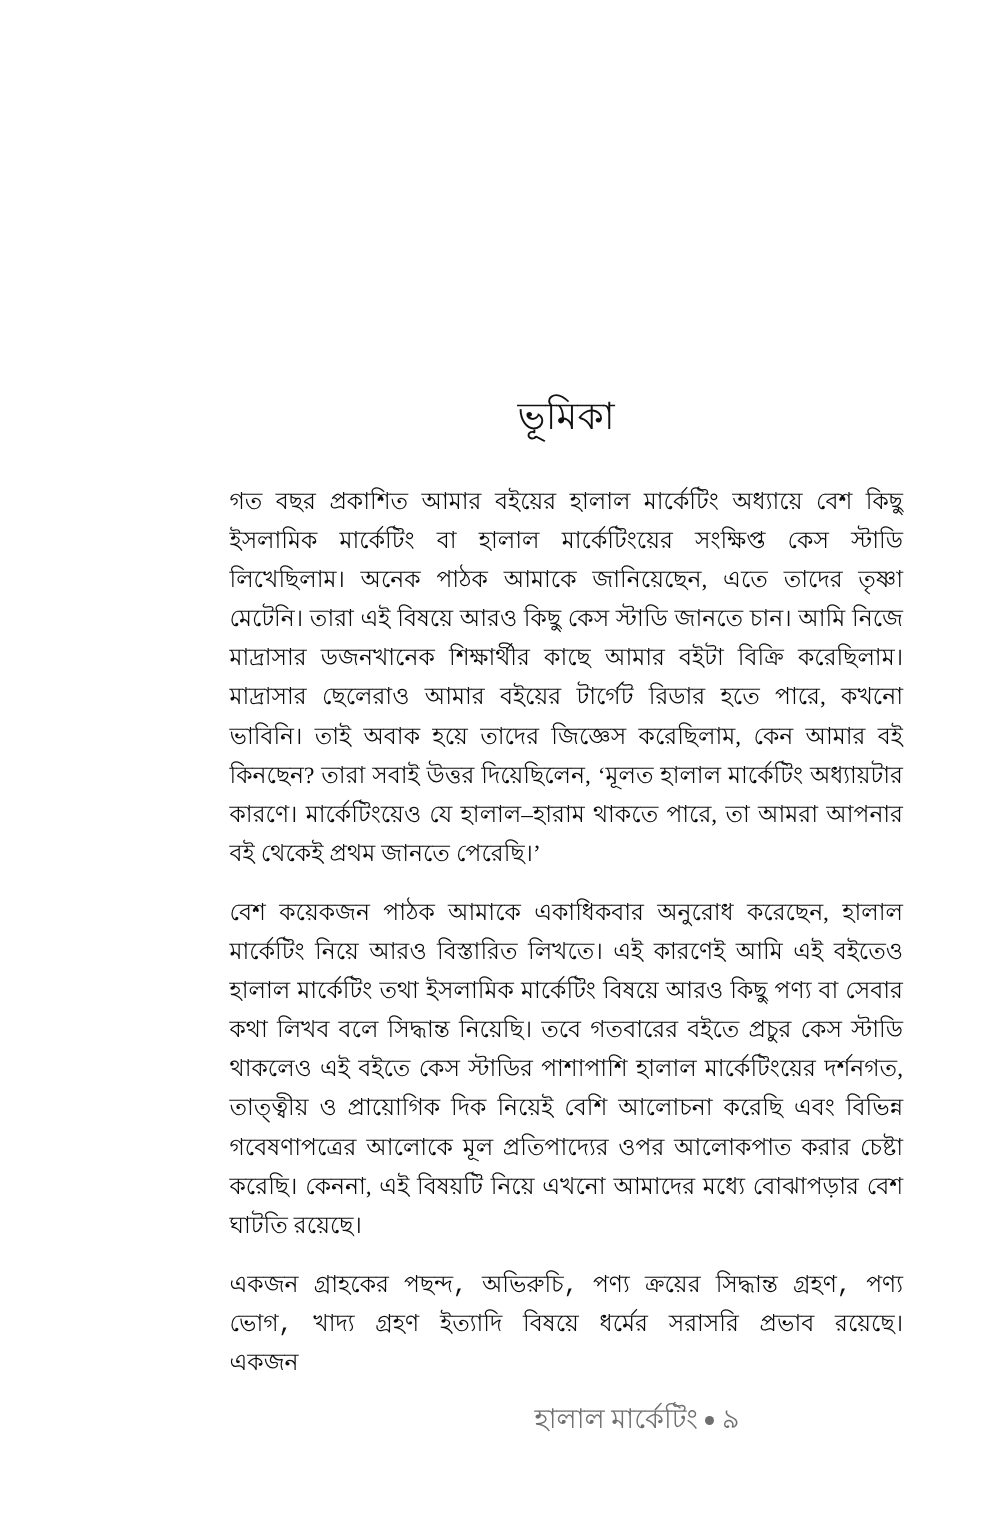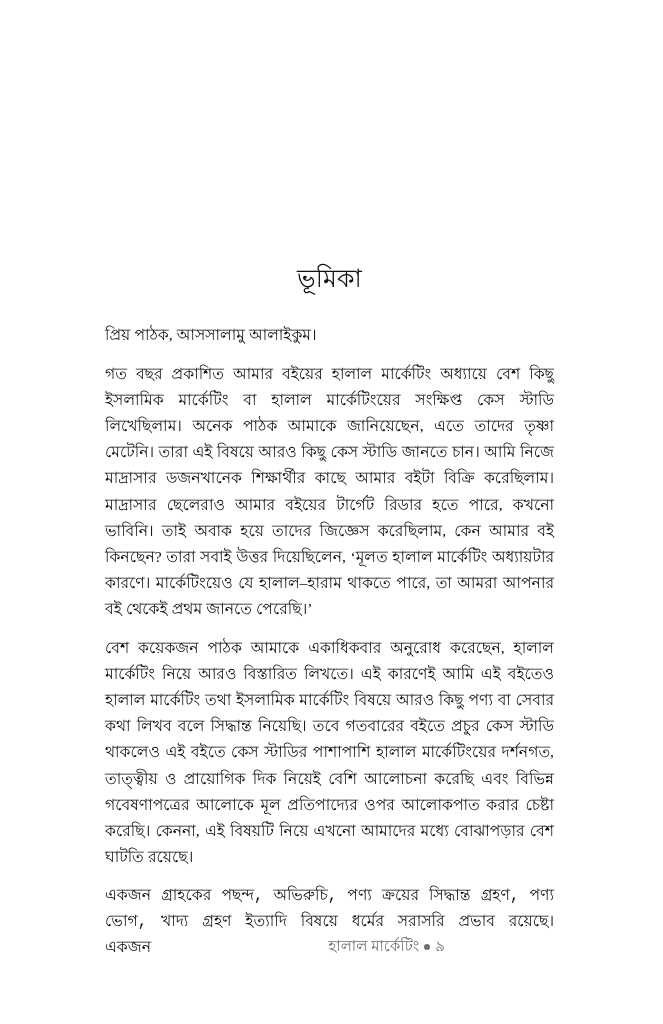--- a/index.html
+++ b/index.html
@@ -16,20 +16,21 @@
     color: #000000;
     -webkit-font-smoothing: antialiased;
   }
 
   .page {
     position: relative;
     width: 555px;
     height: 1024px;
     box-sizing: border-box;
     background: #ffffff;
+    margin-left: 48px;
   }
 
   
   .text-column {
     position: absolute;
     left: 105px;
     top: 262px;
     width: 449px;
   }
 
@@ -57,21 +58,21 @@
     margin-bottom: 0;
     font-family: Liberation Mono, monospace;
   }
 
   .footer {
     position: absolute;
     left: 105px;
     right: 110px;
     top: 936px;
     text-align: right;
-    font-size: 15px;
+    font-size: 18px;
     line-height: 20px;
     color: #6f6f6f;
     white-space: nowrap;
   }
 
   .footer .dot {
     display: inline-block;
     width: 6px;
     height: 6px;
     border-radius: 50%;
@@ -82,21 +83,20 @@
 </style>
 </head>
 <body>
 
 <div class="page">
 
   <div class="text-column">
 
     <h1 class="chapter-title">ভূমিকা</h1>
 
-    <p class="para">প্রিয় পাঠক, আসসালামু আলাইকুম।</p>
 
     <p class="para">গত বছর প্রকাশিত আমার বইয়ের হালাল মার্কেটিং অধ্যায়ে বেশ কিছু ইসলামিক মার্কেটিং বা হালাল মার্কেটিংয়ের সংক্ষিপ্ত কেস স্টাডি লিখেছিলাম। অনেক পাঠক আমাকে জানিয়েছেন, এতে তাদের তৃষ্ণা মেটেনি। তারা এই বিষয়ে আরও কিছু কেস স্টাডি জানতে চান। আমি নিজে মাদ্রাসার ডজনখানেক শিক্ষার্থীর কাছে আমার বইটা বিক্রি করেছিলাম। মাদ্রাসার ছেলেরাও আমার বইয়ের টার্গেট রিডার হতে পারে, কখনো ভাবিনি। তাই অবাক হয়ে তাদের জিজ্ঞেস করেছিলাম, কেন আমার বই কিনছেন? তারা সবাই উত্তর দিয়েছিলেন, ‘মূলত হালাল মার্কেটিং অধ্যায়টার কারণে। মার্কেটিংয়েও যে হালাল–হারাম থাকতে পারে, তা আমরা আপনার বই থেকেই প্রথম জানতে পেরেছি।’</p>
 
     <p class="para">বেশ কয়েকজন পাঠক আমাকে একাধিকবার অনুরোধ করেছেন, হালাল মার্কেটিং নিয়ে আরও বিস্তারিত লিখতে। এই কারণেই আমি এই বইতেও হালাল মার্কেটিং তথা ইসলামিক মার্কেটিং বিষয়ে আরও কিছু পণ্য বা সেবার কথা লিখব বলে সিদ্ধান্ত নিয়েছি। তবে গতবারের বইতে প্রচুর কেস স্টাডি থাকলেও এই বইতে কেস স্টাডির পাশাপাশি হালাল মার্কেটিংয়ের দর্শনগত, তাত্ত্বীয় ও প্রায়োগিক দিক নিয়েই বেশি আলোচনা করেছি এবং বিভিন্ন গবেষণাপত্রের আলোকে মূল প্রতিপাদ্যের ওপর আলোকপাত করার চেষ্টা করেছি। কেননা, এই বিষয়টি নিয়ে এখনো আমাদের মধ্যে বোঝাপড়ার বেশ ঘাটতি রয়েছে।</p>
 
     <p class="para">একজন গ্রাহকের পছন্দ, অভিরুচি, পণ্য ক্রয়ের সিদ্ধান্ত গ্রহণ, পণ্য ভোগ, খাদ্য গ্রহণ ইত্যাদি বিষয়ে ধর্মের সরাসরি প্রভাব রয়েছে। একজন</p>
 
   </div>
 
   <div class="footer">

